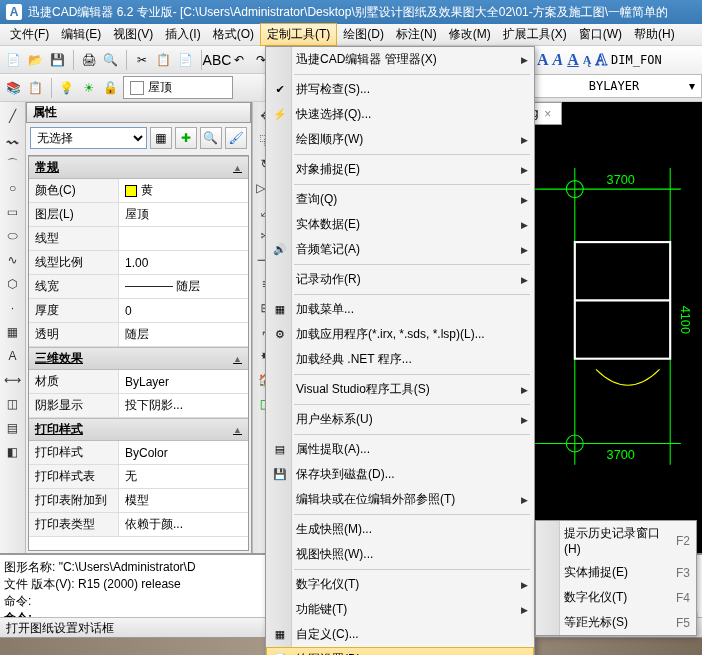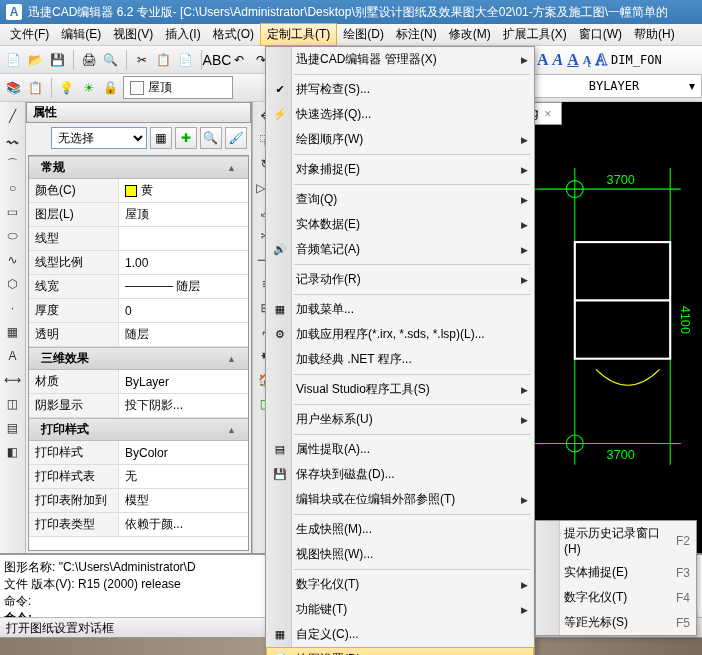--- a/index.html
+++ b/index.html
@@ -10,25 +10,25 @@
 .menubar > span { padding: 2px 6px; cursor: default; }
 .toolbar-row { background: linear-gradient(#f8f8f8, #e4e4e4); border-bottom: 1px solid #ccc; padding: 3px 4px; display: flex; align-items: center; height: 28px; gap: 2px; }
 .toolbar-row .sep { width: 1px; height: 20px; background: #bbb; margin: 0 3px; }
 .tb-btn { width: 20px; height: 20px; display: inline-flex; align-items: center; justify-content: center; border: 1px solid transparent; }
 .main { display: flex; height: calc(100% - 24px - 22px - 28px - 28px - 22px - 80px); position: relative; }
 .left-tools { width: 26px; background: linear-gradient(90deg,#f4f4f4,#e4e4e4); border-right: 1px solid #bbb; display: flex; flex-direction: column; align-items: center; padding-top: 4px; gap: 4px; }
 .ltool { width: 20px; height: 20px; display: flex; align-items: center; justify-content: center; color: #333; }
 .right-tools { width: 26px; background: linear-gradient(90deg,#e4e4e4,#f4f4f4); border-left: 1px solid #bbb; display: flex; flex-direction: column; align-items: center; padding-top: 4px; gap: 4px; position: absolute; left: 252px; top: 0; bottom: 0; }
 .prop-panel { width: 226px; background: #f0f0f0; border-right: 1px solid #999; display: flex; flex-direction: column; }
 .prop-title { background: linear-gradient(#f8f8f8,#e0e0e0); border: 1px solid #999; padding: 1px 6px; font-weight: bold; }
-.prop-toolbar { padding: 4px; display: flex; gap: 3px; align-items: center; margin-left: 21px; }
+.prop-toolbar { padding: 4px; display: flex; gap: 3px; align-items: center; }
 .prop-sel { flex: 1; border: 1px solid #7a9ec7; background: #fff; padding: 2px; height: 22px; }
 .prop-tb-btn { width: 22px; height: 22px; border: 1px solid #aaa; background: linear-gradient(#fff,#e8e8e8); display: inline-flex; align-items: center; justify-content: center; }
 .prop-grid { flex: 1; overflow: auto; background: #fff; border: 1px solid #999; margin: 2px; }
-.prop-section { background: linear-gradient(#e8e8e8,#d4d4d4); border-top: 1px solid #bbb; border-bottom: 1px solid #bbb; padding: 2px 12px; font-weight: bold; display: flex; align-items: center; }
+.prop-section { background: linear-gradient(#e8e8e8,#d4d4d4); border-top: 1px solid #bbb; border-bottom: 1px solid #bbb; padding: 2px 6px; font-weight: bold; display: flex; align-items: center; text-decoration: underline; }
 .prop-section::after { content: "▲"; margin-left: auto; font-size: 9px; color: #666; }
 .prop-row { display: flex; border-bottom: 1px solid #ddd; }
 .prop-row .k { width: 90px; padding: 3px 6px; background: #f4f4f4; border-right: 1px solid #ddd; }
 .prop-row .v { flex: 1; padding: 3px 6px; background: #fff; display: flex; align-items: center; }
 .swatch { width: 12px; height: 12px; background: #ff0; border: 1px solid #000; margin-right: 4px; display: inline-block; }
 .canvas-zone { flex: 1; background: #000; position: relative; margin-left: 26px; }
 .file-tab { position: absolute; top: 0; left: 50%; background: #fff; border: 1px solid #999; padding: 2px 10px; display: flex; align-items: center; gap: 6px; z-index: 2; }
 .drawing { position: absolute; inset: 20px 0 0 0; }
 .drawing svg { width: 100%; height: 100%; }
 .dropdown { position: absolute; top: 46px; left: 265px; width: 270px; background: #f4f4f4; border: 1px solid #999; box-shadow: 2px 2px 6px rgba(0,0,0,.3); z-index: 100; }

